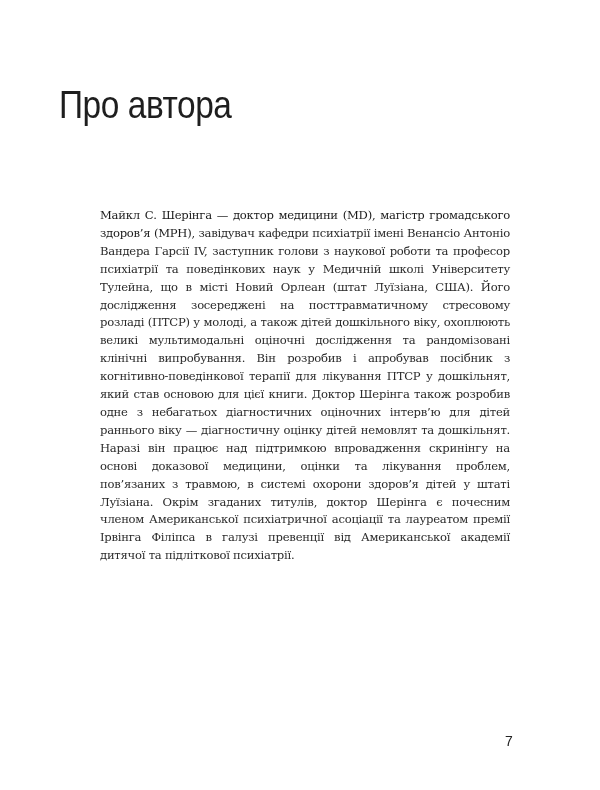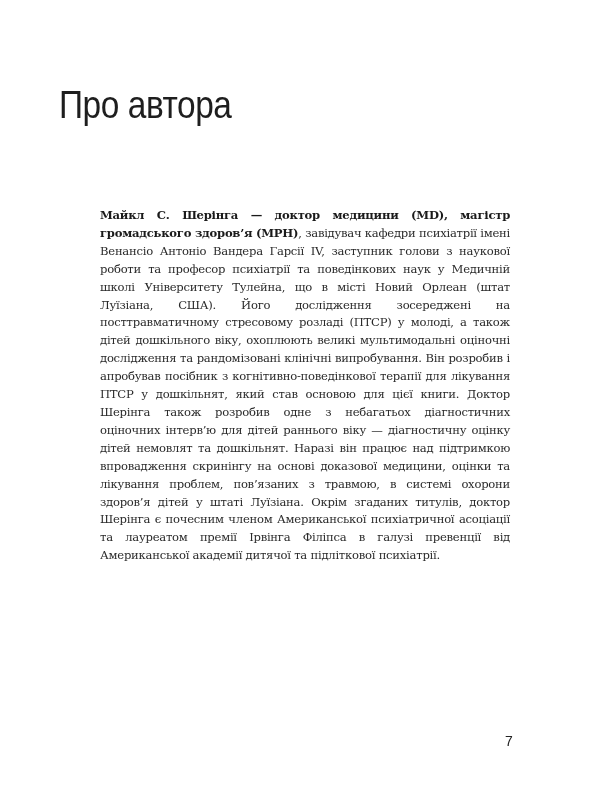--- a/index.html
+++ b/index.html
@@ -11,21 +11,21 @@
     letter-spacing: -0.5px; transform: scaleX(0.88); transform-origin: left top;
     margin: 0; white-space: nowrap;
   }
   .bio {
     position: absolute; left: 100px; top: 207px; width: 410px;
     font-family: "DejaVu Serif", "Liberation Serif", serif;
     font-size: 11.6px; line-height: 17.9px; color: #2a2a2a;
     text-align: justify; hyphens: manual; margin: 0;
     letter-spacing: -0.25px;
   }
-  .bio .lead { font-weight: bold; color: #1a1a1a; }
+  .bio .lead { font-weight: normal; color: #1a1a1a; }
   .page-number {
     position: absolute; left: 505px; top: 733px;
     font-family: "Liberation Sans", "DejaVu Sans", sans-serif;
     font-size: 14px; color: #222; margin: 0;
   }
 </style>
 </head>
 <body>
 
 <h1 class="page-title">Про автора</h1>

